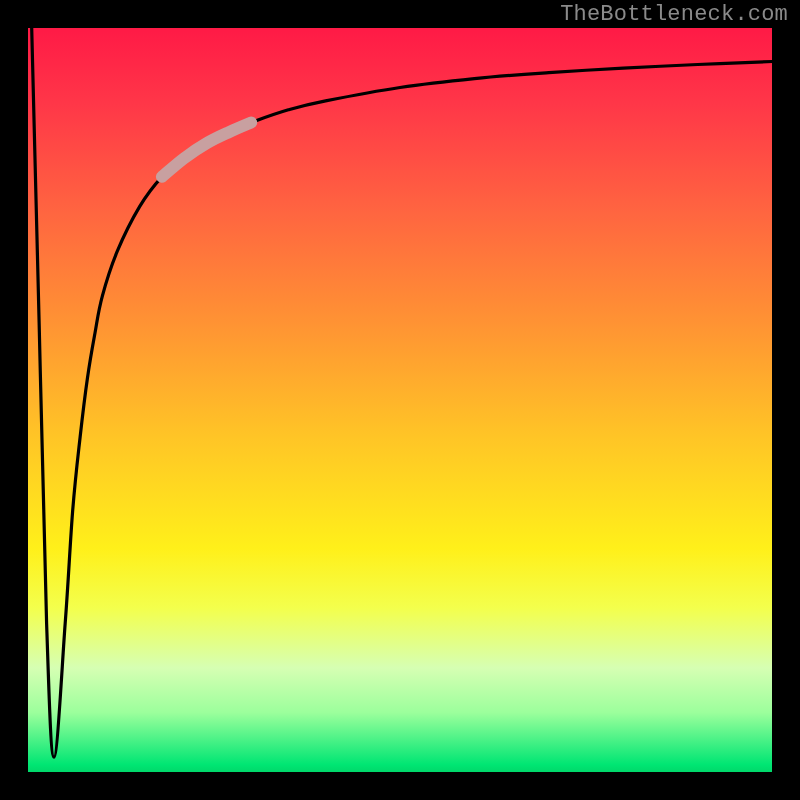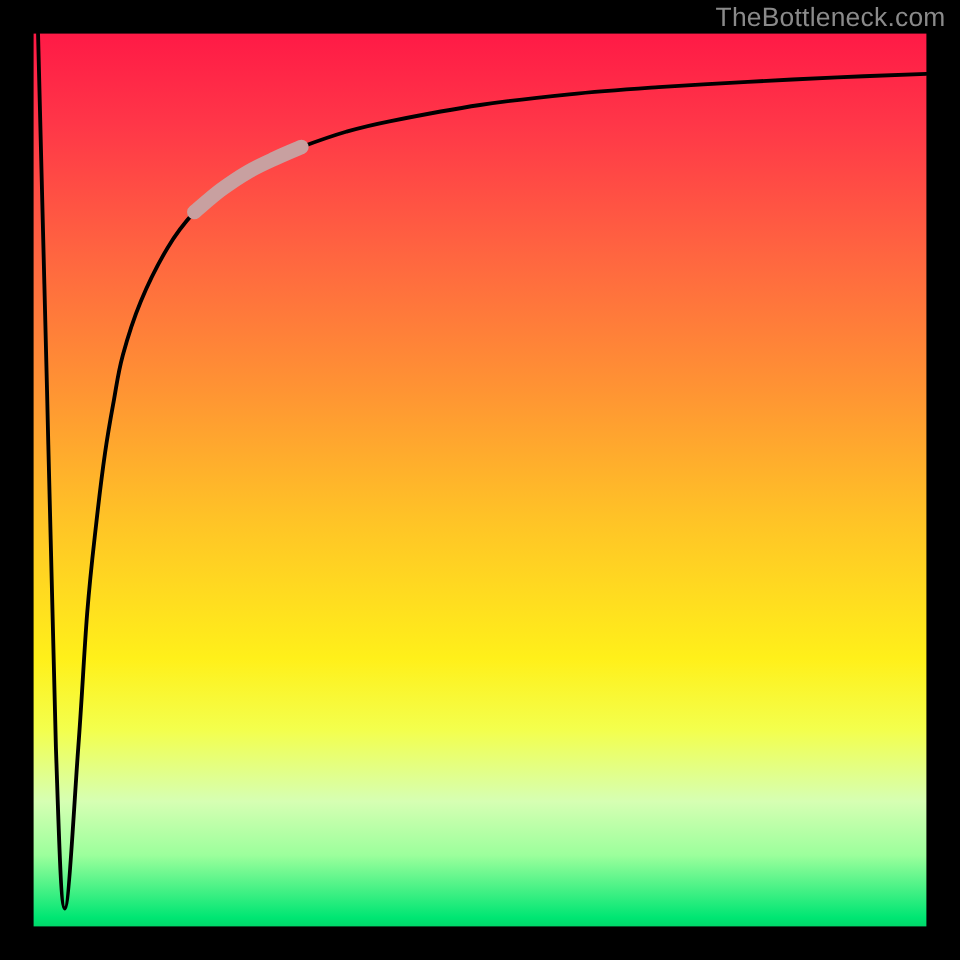--- a/index.html
+++ b/index.html
@@ -11,20 +11,21 @@
     background: #000;
     font-family: Arial, Helvetica, sans-serif;
   }
   .frame {
     position: absolute;
     top: 0;
     left: 0;
     width: 800px;
     height: 800px;
     background: #000;
+    font-family: Liberation Mono, monospace;
   }
   .plot-area {
     position: absolute;
     top: 28px;
     left: 28px;
     width: 744px;
     height: 744px;
     background: linear-gradient(
       to bottom,
       #ff1a46 0%,

